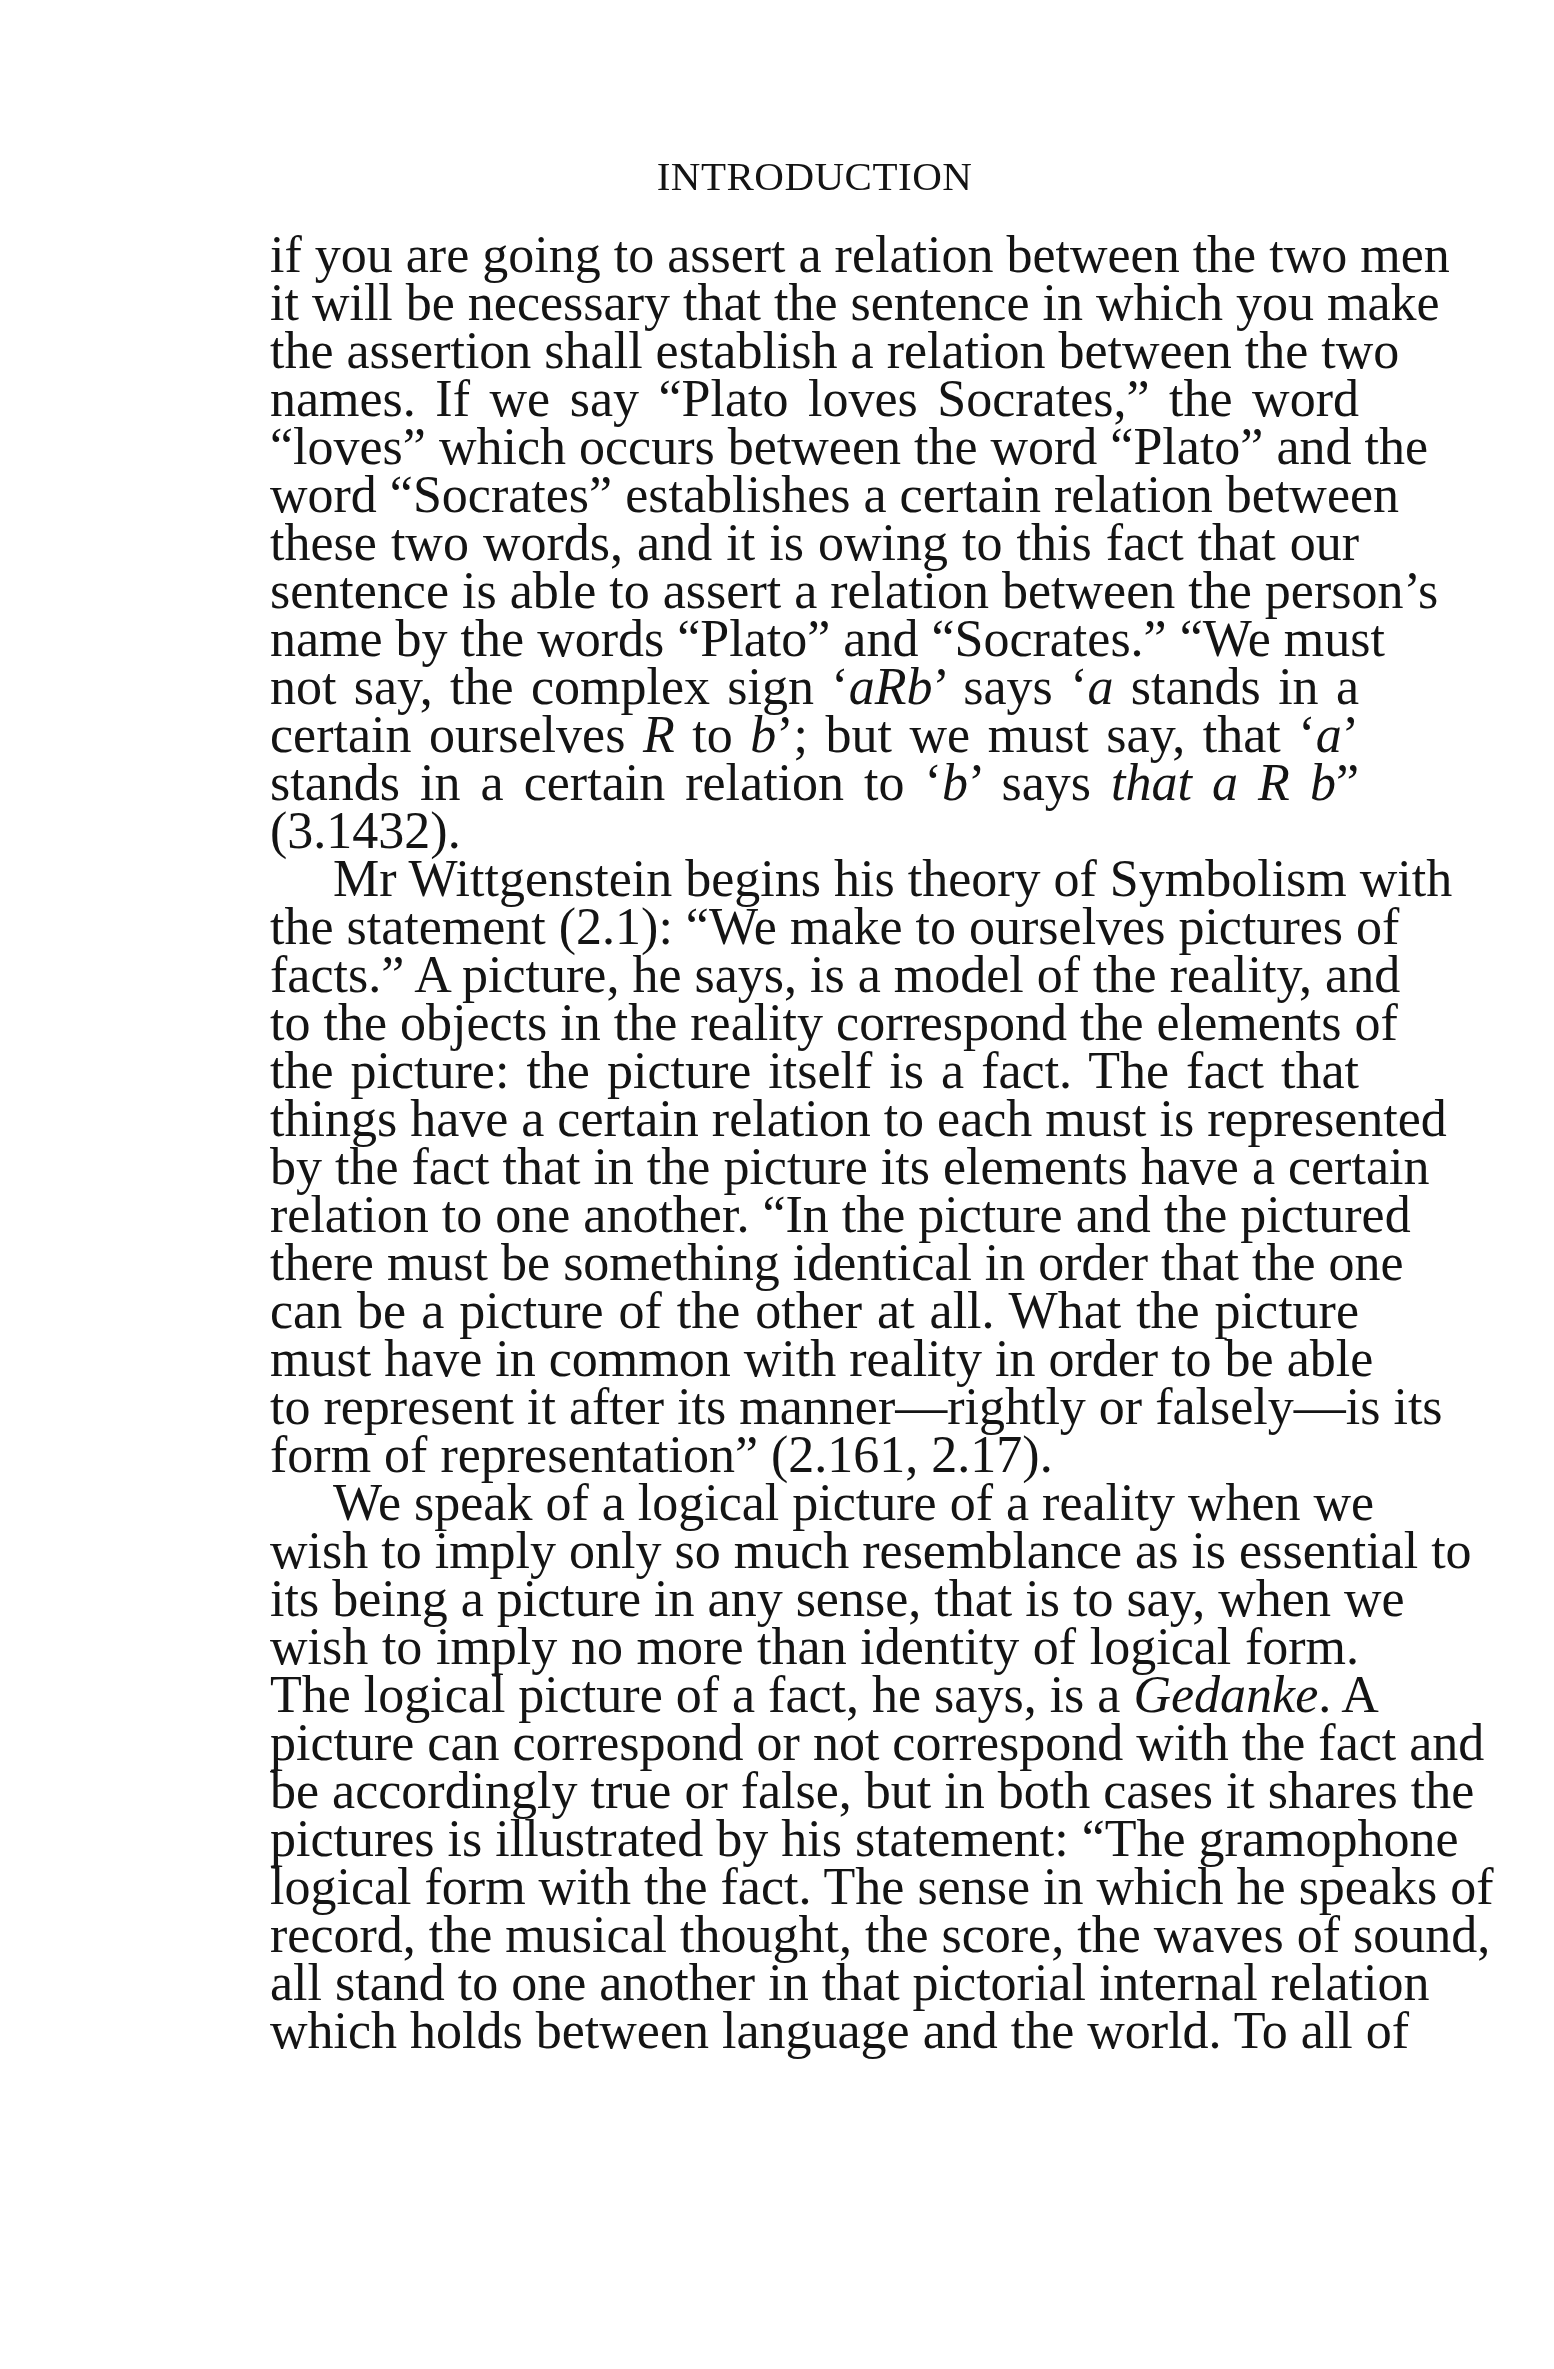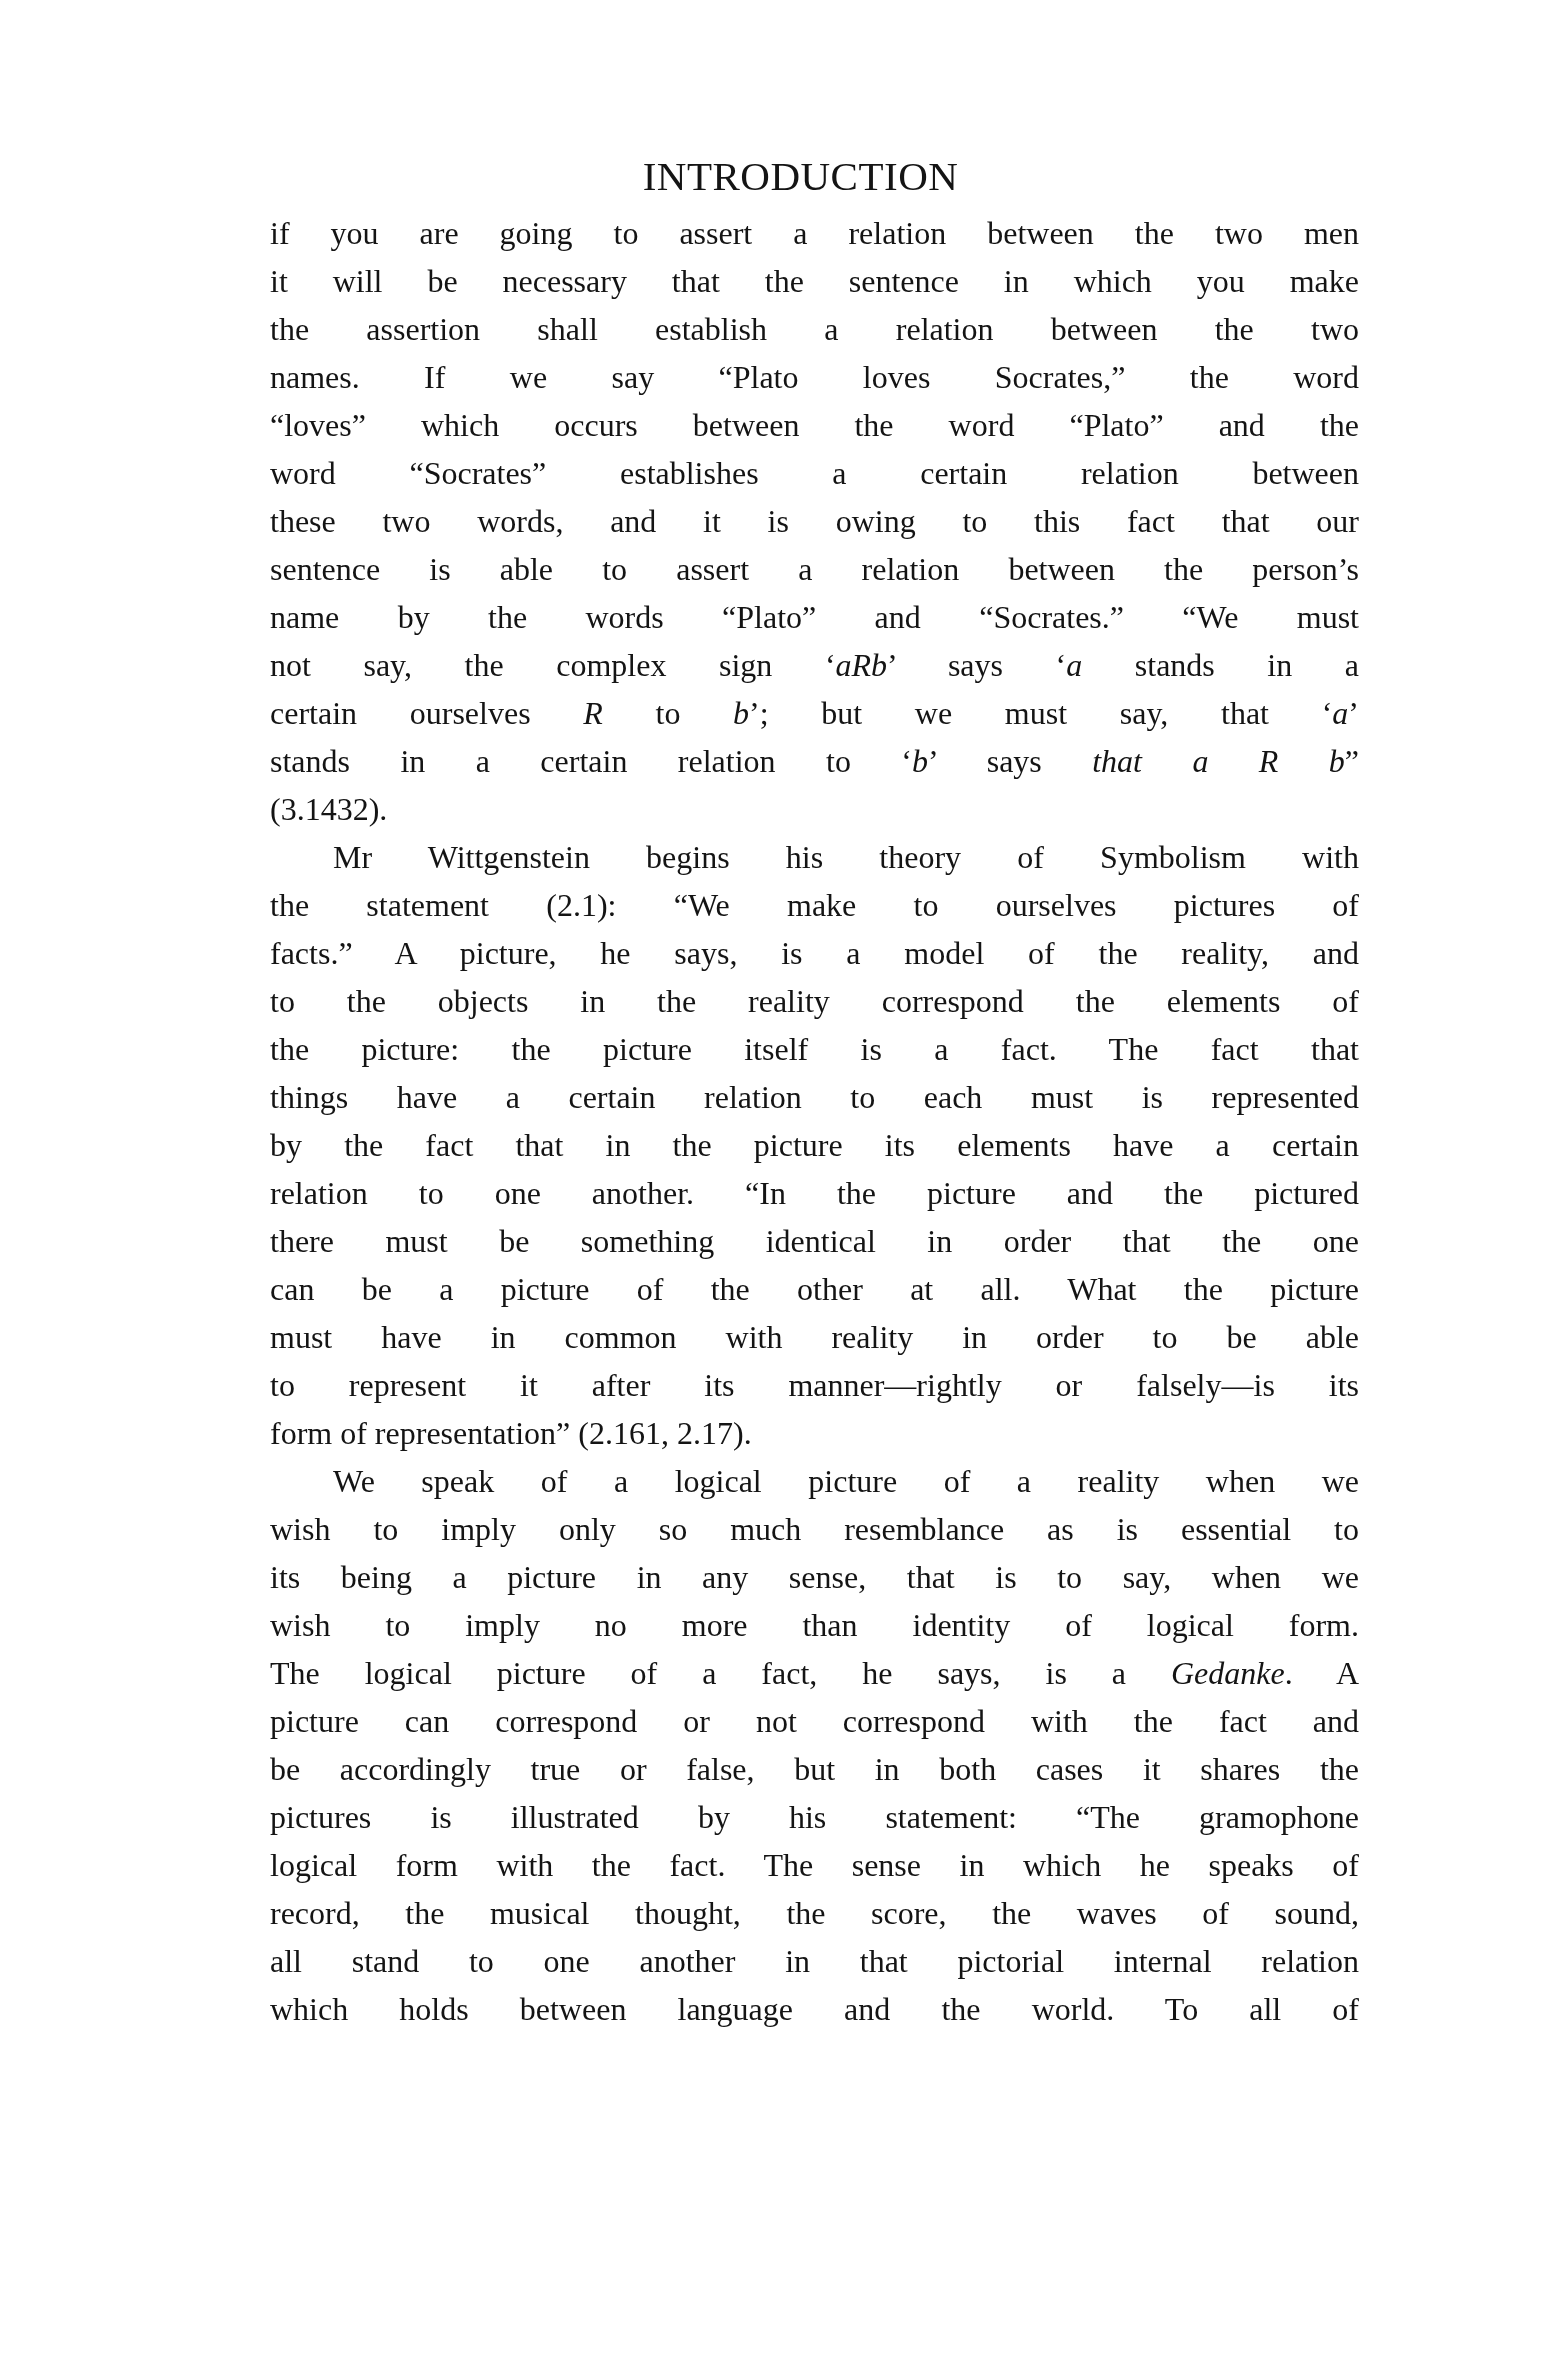--- a/index.html
+++ b/index.html
@@ -17,34 +17,34 @@
   }
   .page {
     position: absolute;
     left: 0; top: 0;
     width: 1555px;
     height: 2370px;
     background: #ffffff;
   }
   .running-head {
     position: absolute;
-    left: 256px;
+    left: 270px;
     width: 1089px;
     top: 152px;
     text-align: center;
     font-size: 41px;
     line-height: 48px;
     letter-spacing: 0.5px;
   }
   .body-text {
     position: absolute;
     left: 270px;
-    top: 209px;           
+    top: 231px;           
     width: 1089px;
-    font-size: 32px;
+    font-size: 52px;
   }
   .line {
     display: block;
     height: 48px;
     line-height: 48px;
     white-space: nowrap;
     text-align: justify;
     text-align-last: justify;
     overflow: visible;
   }

